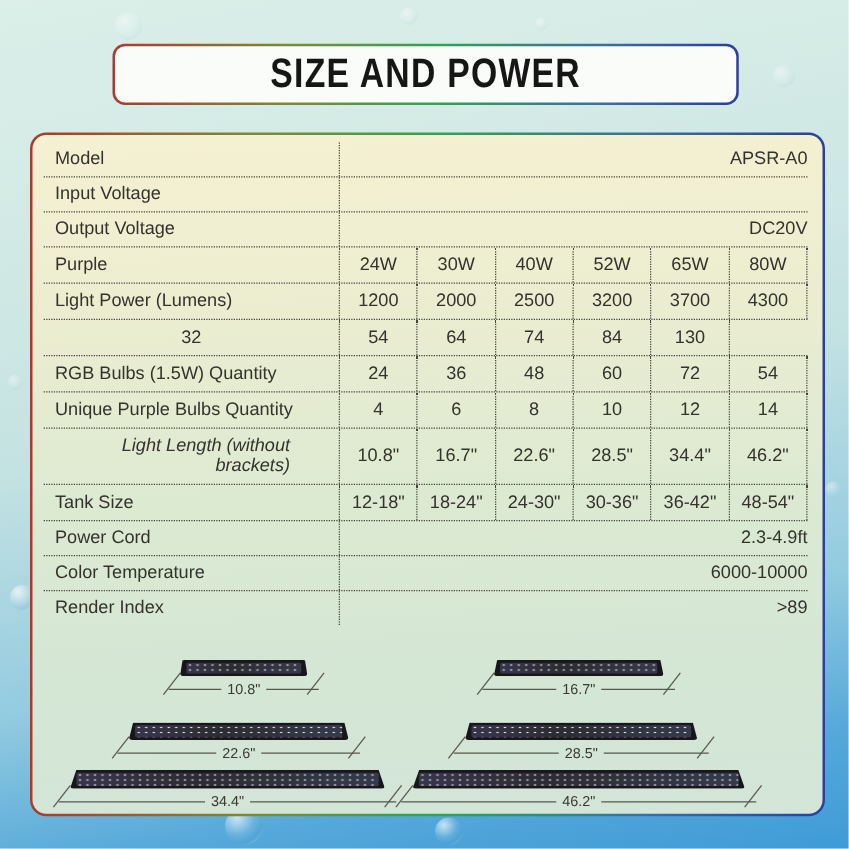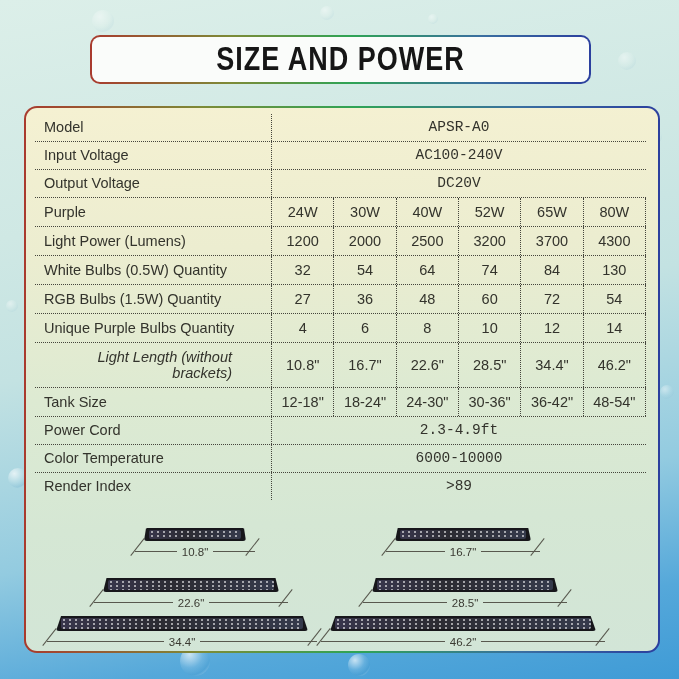--- a/index.html
+++ b/index.html
@@ -26,21 +26,21 @@
   .card{position:relative;width:100%;height:100%;border-radius:11px;overflow:hidden;
     background:linear-gradient(178deg,#f5f1d2 0%,#ecedd0 26%,#ddead2 52%,#d5e7d4 75%,#d2e5d7 100%);}
   
   .spec-table{position:absolute;left:9px;top:6px;width:611px;color:#33332c;}
   .row{display:grid;border-bottom:1px dotted #45453c;}
   .row:last-child{border-bottom:none;}
   .row.span{grid-template-columns:237px 1fr;}
   .row.cols{grid-template-columns:237px repeat(6,1fr);}
   .cell{display:flex;align-items:center;min-height:27px;font-size:14.5px;line-height:1.12;}
   .cell.label{padding-left:9px;border-right:1px dotted #45453c;justify-content:flex-start;text-align:right;}
-  .cell.value{justify-content:center;text-align:center;font-family:Liberation Mono, monospace;}
+  .cell.value{justify-content:flex-end;text-align:center;}
   .cell.v{justify-content:center;text-align:center;border-right:1px dotted #45453c;}
   .row.cols .cell{min-height:28px;}
   .row.tall .cell{min-height:44px;}
   .row.tall .cell.label span{max-width:188px;display:inline-block;font-style:italic;}
   
   .fixture{position:absolute;}
   .bar{position:relative;background:#17171b;border-radius:3px;
     clip-path:polygon(2% 0,98% 0,100% 100%,0 100%);}
   .leds{position:absolute;left:5px;right:5px;top:2px;bottom:2px;background-color:#2c2c33;
     background-image:radial-gradient(rgba(255,255,255,.85) .7px,rgba(255,255,255,0) 1.3px),
@@ -100,23 +100,20 @@
             </div>
           <div class="cell value">
               <span>APSR-A0</span>
             </div>
         </div>
 
         <div class="row span">
           <div class="cell label">
               <span>Input Voltage</span>
             </div>
-          <div class="cell value">
-              <span>AC100-240V</span>
-            </div>
         </div>
 
         <div class="row span">
           <div class="cell label">
               <span>Output Voltage</span>
             </div>
           <div class="cell value">
               <span>DC20V</span>
             </div>
         </div>
@@ -163,23 +160,20 @@
             </div>
           <div class="cell v">
               <span>3700</span>
             </div>
           <div class="cell v">
               <span>4300</span>
             </div>
         </div>
 
         <div class="row cols">
-          <div class="cell label">
-              <span>White Bulbs (0.5W) Quantity</span>
-            </div>
           <div class="cell v">
               <span>32</span>
             </div>
           <div class="cell v">
               <span>54</span>
             </div>
           <div class="cell v">
               <span>64</span>
             </div>
           <div class="cell v">
@@ -191,21 +185,21 @@
           <div class="cell v">
               <span>130</span>
             </div>
         </div>
 
         <div class="row cols">
           <div class="cell label">
               <span>RGB Bulbs (1.5W) Quantity</span>
             </div>
           <div class="cell v">
-              <span>27</span>
+              <span>24</span>
             </div>
           <div class="cell v">
               <span>36</span>
             </div>
           <div class="cell v">
               <span>48</span>
             </div>
           <div class="cell v">
               <span>60</span>
             </div>

